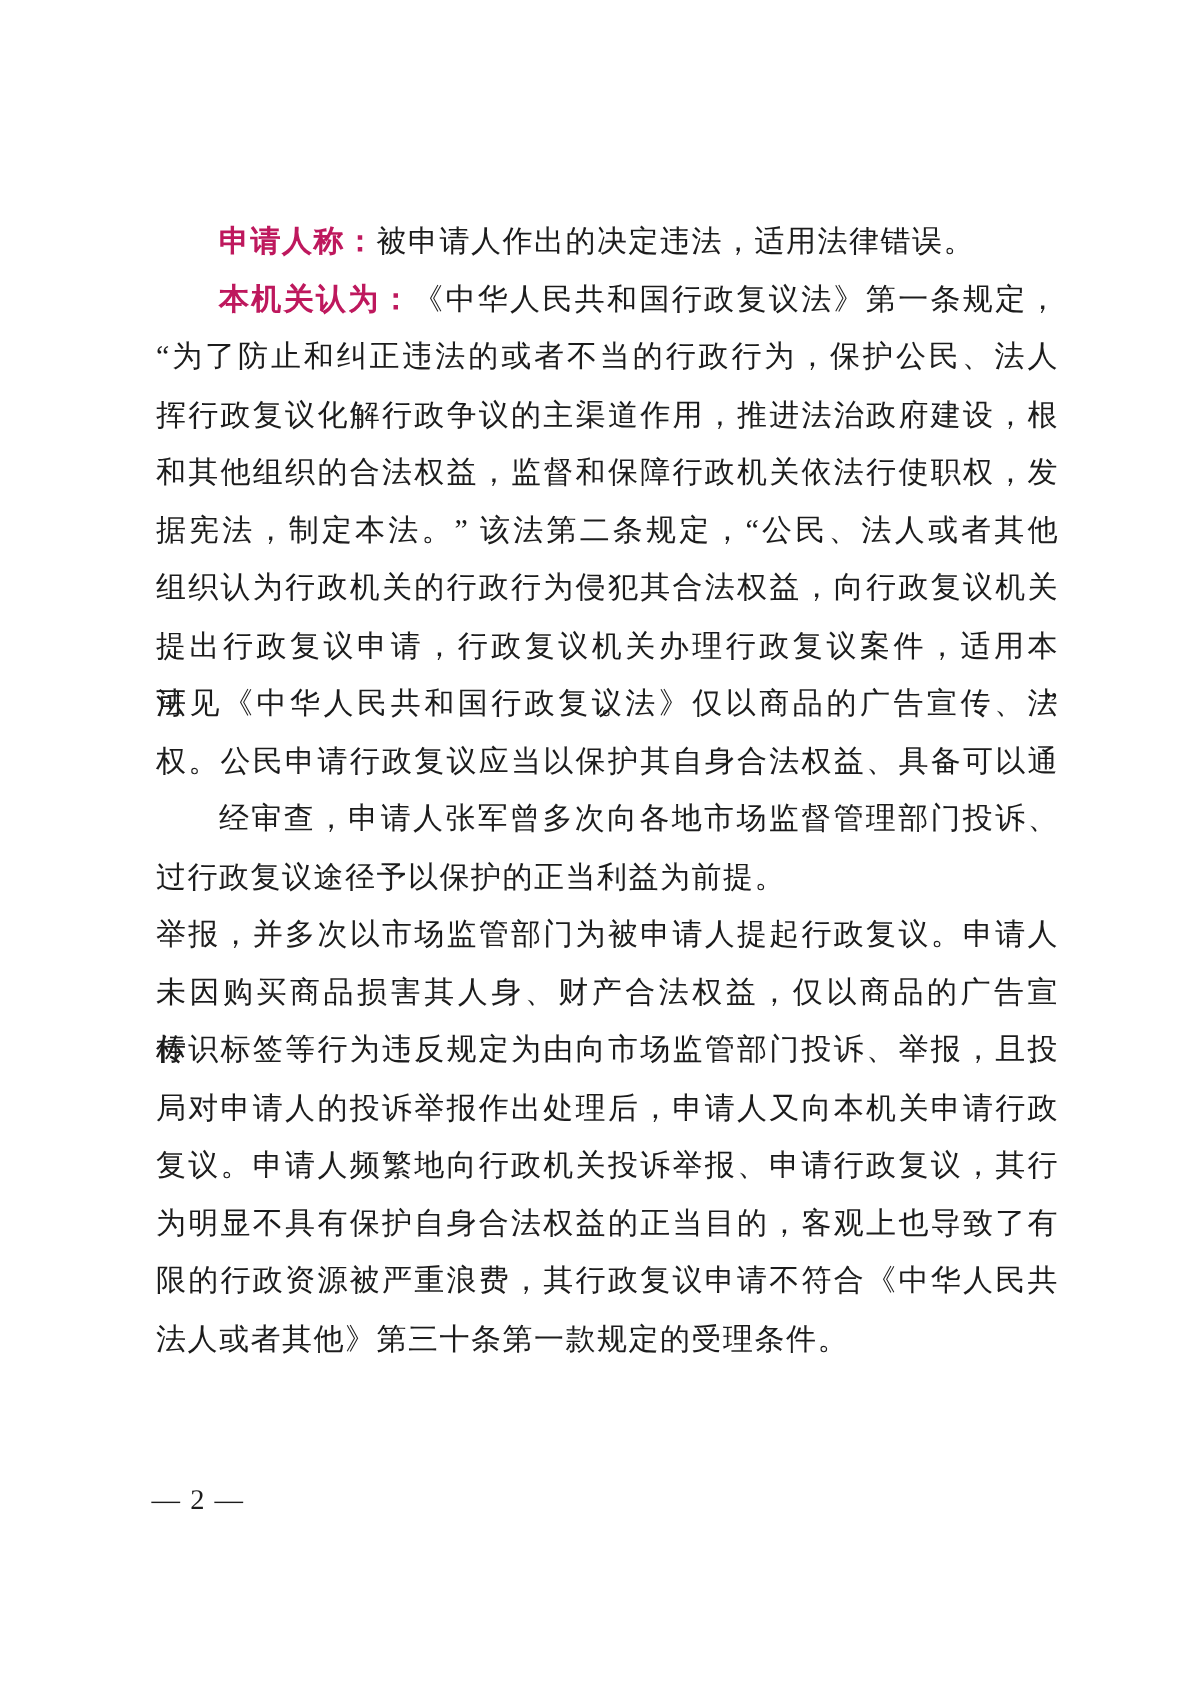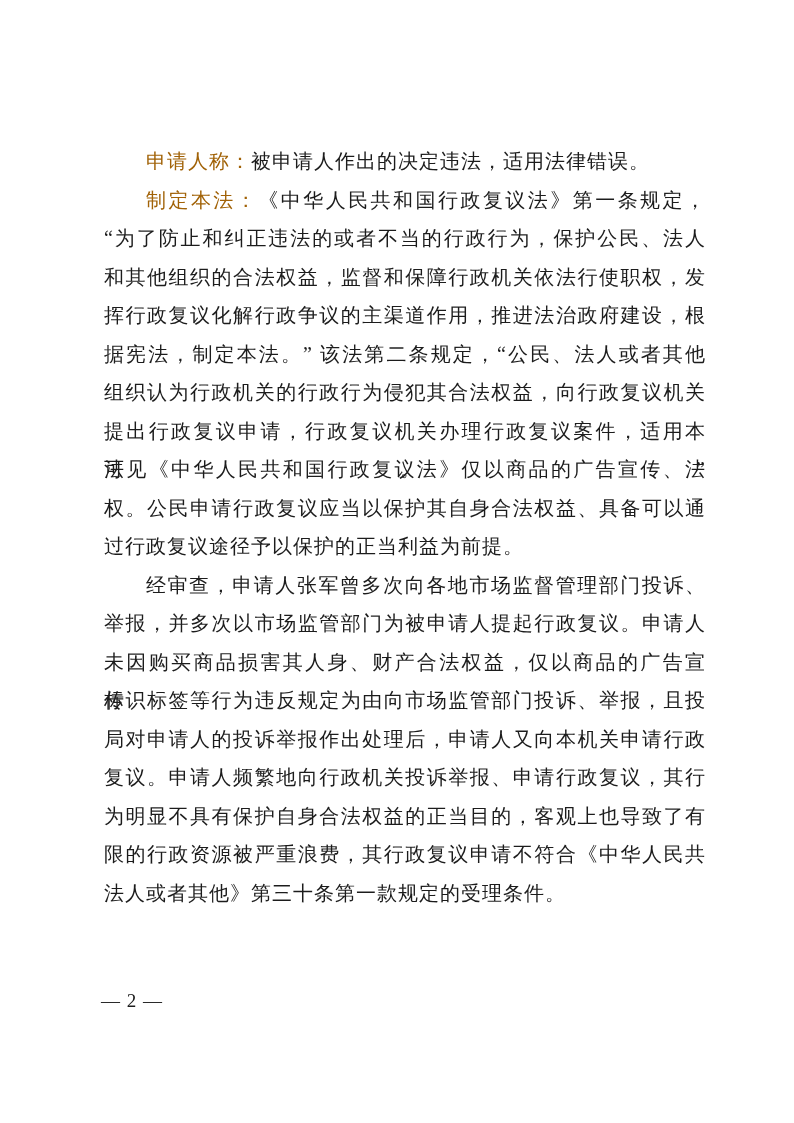--- a/index.html
+++ b/index.html
@@ -33,63 +33,63 @@
     white-space: normal;
     overflow: visible;
   }
   .line.flush {
     text-align-last: left;
   }
   .line.indent {
     text-indent: 42px;
   }
   .lead {
-    font-weight: normal;
-    color: #a16207;
+    font-weight: bold;
+    color: #be185d;
   }
   .page-number {
     position: absolute;
     left: 101px;
     top: 991px;
     font-size: 19px;
     line-height: 20px;
     letter-spacing: 1px;
     color: #1c1c1c;
   }
 </style>
 </head>
 <body>
 
 <div class="page">
   <div class="doc-body">
 
     <div class="line indent flush"><span class="lead">申请人称：</span><span class="txt">被申请人作出的决定违法，适用法律错误。</span></div>
 
-    <div class="line indent"><span class="lead">制定本法：</span><span class="txt">《中华人民共和国行政复议法》第一条规定，</span></div>
+    <div class="line indent"><span class="lead">本机关认为：</span><span class="txt">《中华人民共和国行政复议法》第一条规定，</span></div>
 
     <div class="line"><span class="txt">“为了防止和纠正违法的或者不当的行政行为，保护公民、法人</span></div>
 
+    <div class="line"><span class="txt">挥行政复议化解行政争议的主渠道作用，推进法治政府建设，根</span></div>
+
     <div class="line"><span class="txt">和其他组织的合法权益，监督和保障行政机关依法行使职权，发</span></div>
-
-    <div class="line"><span class="txt">挥行政复议化解行政争议的主渠道作用，推进法治政府建设，根</span></div>
 
     <div class="line"><span class="txt">据宪法，制定本法。” 该法第二条规定，“公民、法人或者其他</span></div>
 
     <div class="line"><span class="txt">组织认为行政机关的行政行为侵犯其合法权益，向行政复议机关</span></div>
 
     <div class="line"><span class="txt">提出行政复议申请，行政复议机关办理行政复议案件，适用本法。”</span></div>
 
     <div class="line"><span class="txt">可见《中华人民共和国行政复议法》仅以商品的广告宣传、法</span></div>
 
 
     <div class="line"><span class="txt">权。公民申请行政复议应当以保护其自身合法权益、具备可以通</span></div>
 
+    <div class="line indent"><span class="txt">经审查，申请人张军曾多次向各地市场监督管理部门投诉、</span></div>
+
     <div class="line flush"><span class="txt">过行政复议途径予以保护的正当利益为前提。</span></div>
-
-    <div class="line indent"><span class="txt">经审查，申请人张军曾多次向各地市场监督管理部门投诉、</span></div>
 
     <div class="line"><span class="txt">举报，并多次以市场监管部门为被申请人提起行政复议。申请人</span></div>
 
     <div class="line"><span class="txt">未因购买商品损害其人身、财产合法权益，仅以商品的广告宣传、</span></div>
 
     <div class="line"><span class="txt">标识标签等行为违反规定为由向市场监管部门投诉、举报，且投</span></div>
 
 
     <div class="line"><span class="txt">局对申请人的投诉举报作出处理后，申请人又向本机关申请行政</span></div>
 

